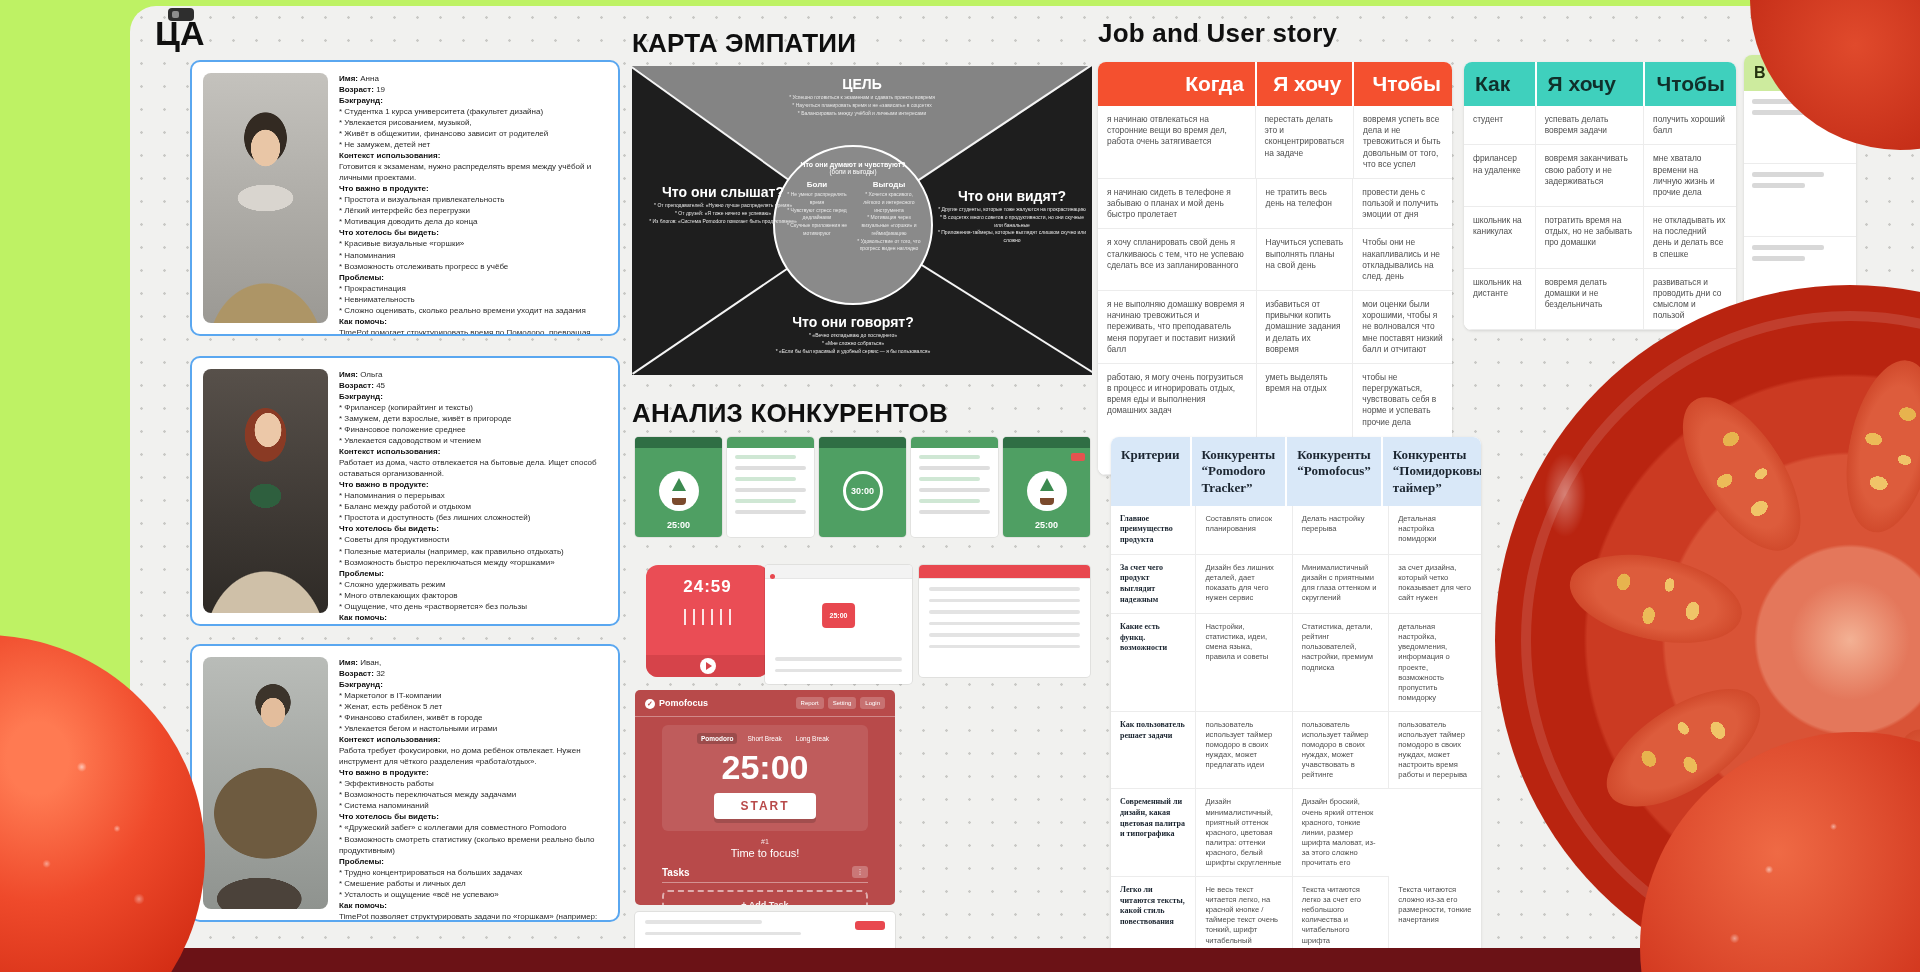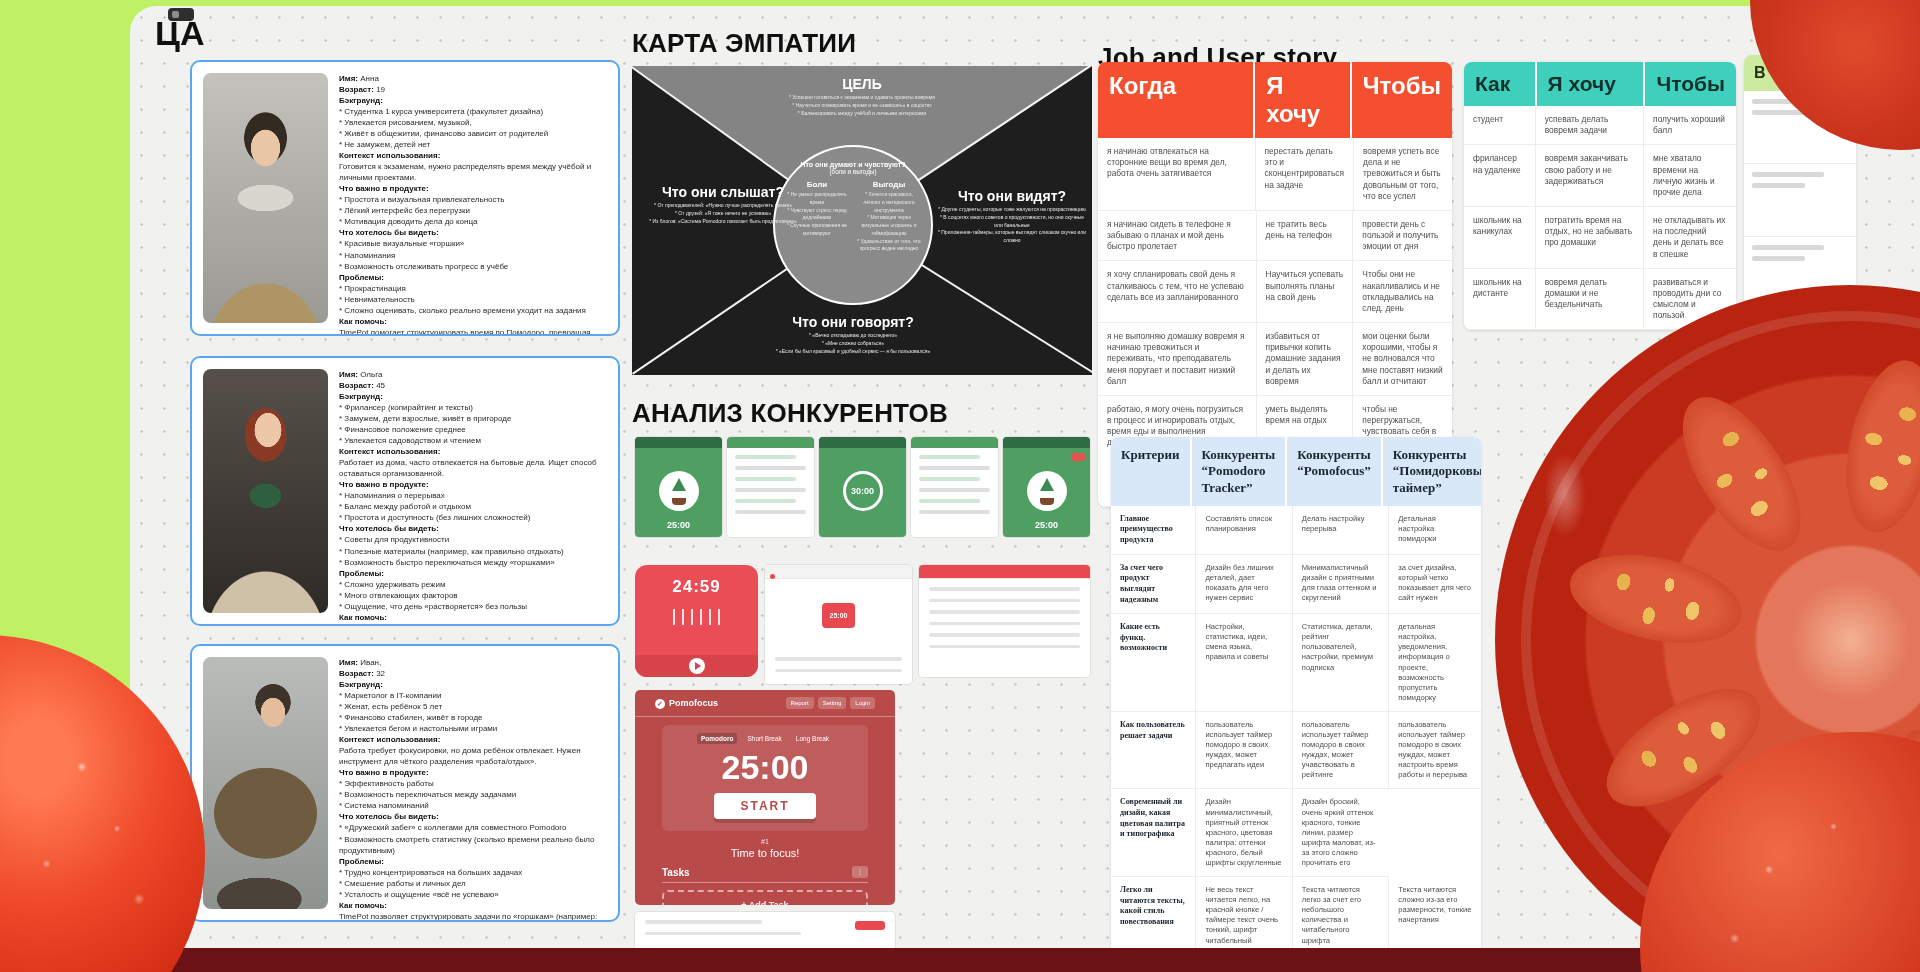--- a/index.html
+++ b/index.html
@@ -10,21 +10,21 @@
          background-image:radial-gradient(#c9c9c6 1.1px,transparent 1.5px);
          background-size:23px 23px;border-radius:26px 0 0 0;z-index:1;}
   .bottom-bar{position:absolute;left:0;right:0;bottom:0;height:24px;background:#6b1216;z-index:6;}
   .widget-icon{position:absolute;left:168px;top:8px;width:26px;height:13px;background:#2e2e2e;
          border-radius:4px;z-index:3;}
   .widget-icon:after{content:"";position:absolute;left:4px;top:3px;width:7px;height:7px;background:#8d8d8d;border-radius:2px;}
   
   .t{position:absolute;margin:0;color:#101010;font-weight:bold;z-index:3;letter-spacing:.2px;}
   .t-tsa{left:155px;top:14px;font-size:34px;}
   .t-emp{left:632px;top:28px;font-size:26px;}
-  .t-job{left:1098px;top:42px;font-size:26px;}
+  .t-job{left:1098px;top:18px;font-size:26px;}
   .t-comp{left:632px;top:398px;font-size:26px;}
   
   .persona-card{position:absolute;left:190px;width:430px;background:#fff;border:2px solid #5aa7f0;
     border-radius:10px;box-sizing:border-box;display:flex;padding:11px;gap:11px;overflow:hidden;z-index:3;}
   .photo{width:125px;flex:0 0 125px;border-radius:8px;align-self:stretch;}
   .photo-0{background:
     radial-gradient(46px 22px at 50% 50%,#d9d5cf 0 60%,transparent 61%),
     radial-gradient(24px 30px at 50% 30%,#e9c6a6 60%,transparent 62%),
     radial-gradient(35px 42px at 50% 26%,#332a22 60%,transparent 62%),
     radial-gradient(95px 115px at 50% 112%,#ad9566 60%,transparent 61%),
@@ -70,21 +70,21 @@
        box-shadow:0 1px 3px rgba(0,0,0,.12);}
   .tbl-head,.tr{display:grid;gap:2px;background:#fff;}
   .tr{gap:0;}
   #job-0{left:1098px;top:62px;width:354px;}
   #job-0 .tbl-head,#job-0 .tr{grid-template-columns:1.64fr 1fr 1.02fr;}
   #job-1{left:1464px;top:62px;width:272px;}
   #job-1 .tbl-head,#job-1 .tr{grid-template-columns:.78fr 1.18fr 1fr;}
   #comp-table{left:1111px;top:437px;width:370px;}
   #comp-table .tbl-head,#comp-table .tr{grid-template-columns:.93fr 1.05fr 1.05fr 1fr;}
   .th{padding:10px 11px;font-weight:bold;}
-  #job-0 .th{background:#f4502f;color:#fff;font-size:24px;}
+  #job-0 .th{background:#f4502f;color:#fff;font-size:21px;text-align:right;}
   #job-1 .th{background:#3fd0bd;color:#10302b;font-size:21px;}
   #comp-table .th{background:#d9e8f8;color:#1b2530;font-size:13px;line-height:1.25;
       font-family:"Liberation Serif",serif;padding:10px 10px;}
   .td{background:#fff;border-right:1px solid #ececec;border-bottom:1px solid #ececec;
       padding:8px 9px;font-size:8.4px;line-height:1.33;color:#4e4e4e;}
   .tr .td:last-child{border-right:none;}
   #job-0 .tr:last-child .td{padding-bottom:46px;}
   #comp-table .td{font-size:7.6px;}
   #comp-table .td-first{font-family:"Liberation Serif",serif;font-weight:bold;color:#1b2530;font-size:8px;}
   
@@ -107,21 +107,21 @@
      font-size:9px;font-weight:bold;line-height:34px;}
   .tree{display:inline-block;margin-top:7px;width:0;height:0;border-left:7px solid transparent;
      border-right:7px solid transparent;border-bottom:13px solid #3c8a50;}
   .pot{position:absolute;left:50%;bottom:6px;transform:translateX(-50%);width:14px;height:7px;
      background:#7b4a2d;border-radius:0 0 4px 4px;}
   .gtimer{position:absolute;left:0;right:0;bottom:7px;text-align:center;color:#fff;font-size:9px;font-weight:bold;}
   .glines i{display:block;height:4px;background:#dedede;border-radius:2px;margin:7px 8px 0;}
   .glines i:nth-child(odd){background:#cfe7d4;width:70%;}
   .redbadge{position:absolute;right:5px;top:16px;width:14px;height:8px;background:#e5534f;border-radius:2px;}
   .shots-b{position:absolute;left:635px;top:565px;height:112px;z-index:3;}
-  .rphone{position:absolute;left:0;top:0;width:123px;height:112px;background:#ea4d55;border-radius:12px;
+  .rphone{position:absolute;left:11px;top:0;width:123px;height:112px;background:#ea4d55;border-radius:12px;
      color:#fff;text-align:center;overflow:hidden;}
   .rtimer{font-size:17px;font-weight:bold;margin-top:12px;letter-spacing:1px;}
   .rbars{margin-top:12px;display:flex;justify-content:center;gap:7px;}
   .rbars i{width:2px;height:16px;background:rgba(255,255,255,.85);}
   .rfoot{position:absolute;left:0;right:0;bottom:0;height:22px;background:#d6434a;}
   .play{position:absolute;left:50%;bottom:3px;transform:translateX(-50%);width:16px;height:16px;border-radius:50%;
      background:#fff;}
   .play:after{content:"";position:absolute;left:6px;top:4px;border-left:6px solid #d6434a;
      border-top:4px solid transparent;border-bottom:4px solid transparent;}
   .wshot{position:absolute;top:0;background:#fff;border-radius:4px;box-shadow:0 0 0 1px rgba(0,0,0,.07);overflow:hidden;}
@@ -129,21 +129,21 @@
   .ws-2{left:284px;width:171px;height:112px;}
   .wtop{height:13px;background:#f3f3f3;border-bottom:1px solid #e6e6e6;}
   .ws-2 .wtop{background:#e8484f;}
   .wdot{display:inline-block;width:5px;height:5px;border-radius:50%;background:#e8484f;margin:4px 0 0 5px;}
   .wsq{position:absolute;left:50%;top:38px;transform:translateX(-50%);background:#e8484f;color:#fff;
      font-size:7px;font-weight:bold;border-radius:4px;padding:9px 8px;}
   .wlines i{display:block;height:3.5px;background:#e3e3e3;border-radius:2px;margin:8px 10px 0;}
   
   .pomofocus{position:absolute;left:635px;top:690px;width:260px;height:215px;background:#b84a4a;
      border-radius:5px;z-index:3;color:#fff;overflow:hidden;}
-  .pf-head{display:flex;align-items:center;padding:7px 20px;border-bottom:1px solid rgba(255,255,255,.35);}
+  .pf-head{display:flex;align-items:center;padding:7px 10px;border-bottom:1px solid rgba(255,255,255,.35);}
   .pf-logo{font-weight:bold;font-size:9px;flex:1;}
   .pf-logo:before{content:"✓";display:inline-block;width:10px;height:10px;background:#fff;color:#b84a4a;
      border-radius:50%;font-size:7px;line-height:10px;text-align:center;margin-right:4px;}
   .pf-chip{background:rgba(255,255,255,.22);border-radius:3px;font-size:6px;padding:3px 5px;margin-left:4px;}
   .pf-card{width:206px;margin:8px auto 0;background:rgba(255,255,255,.1);border-radius:6px;text-align:center;padding:8px 0 12px;}
   .pf-tabs{font-size:6.5px;display:flex;justify-content:center;gap:6px;}
   .pf-tab-active{background:rgba(0,0,0,.18);border-radius:3px;padding:2px 4px;font-weight:bold;}
   .pf-tab{padding:2px 4px;}
   .pf-timer{font-size:34px;font-weight:bold;margin:4px 0 6px;}
   .pf-start{display:inline-block;background:#fff;color:#b84a4a;font-weight:bold;font-size:12px;

